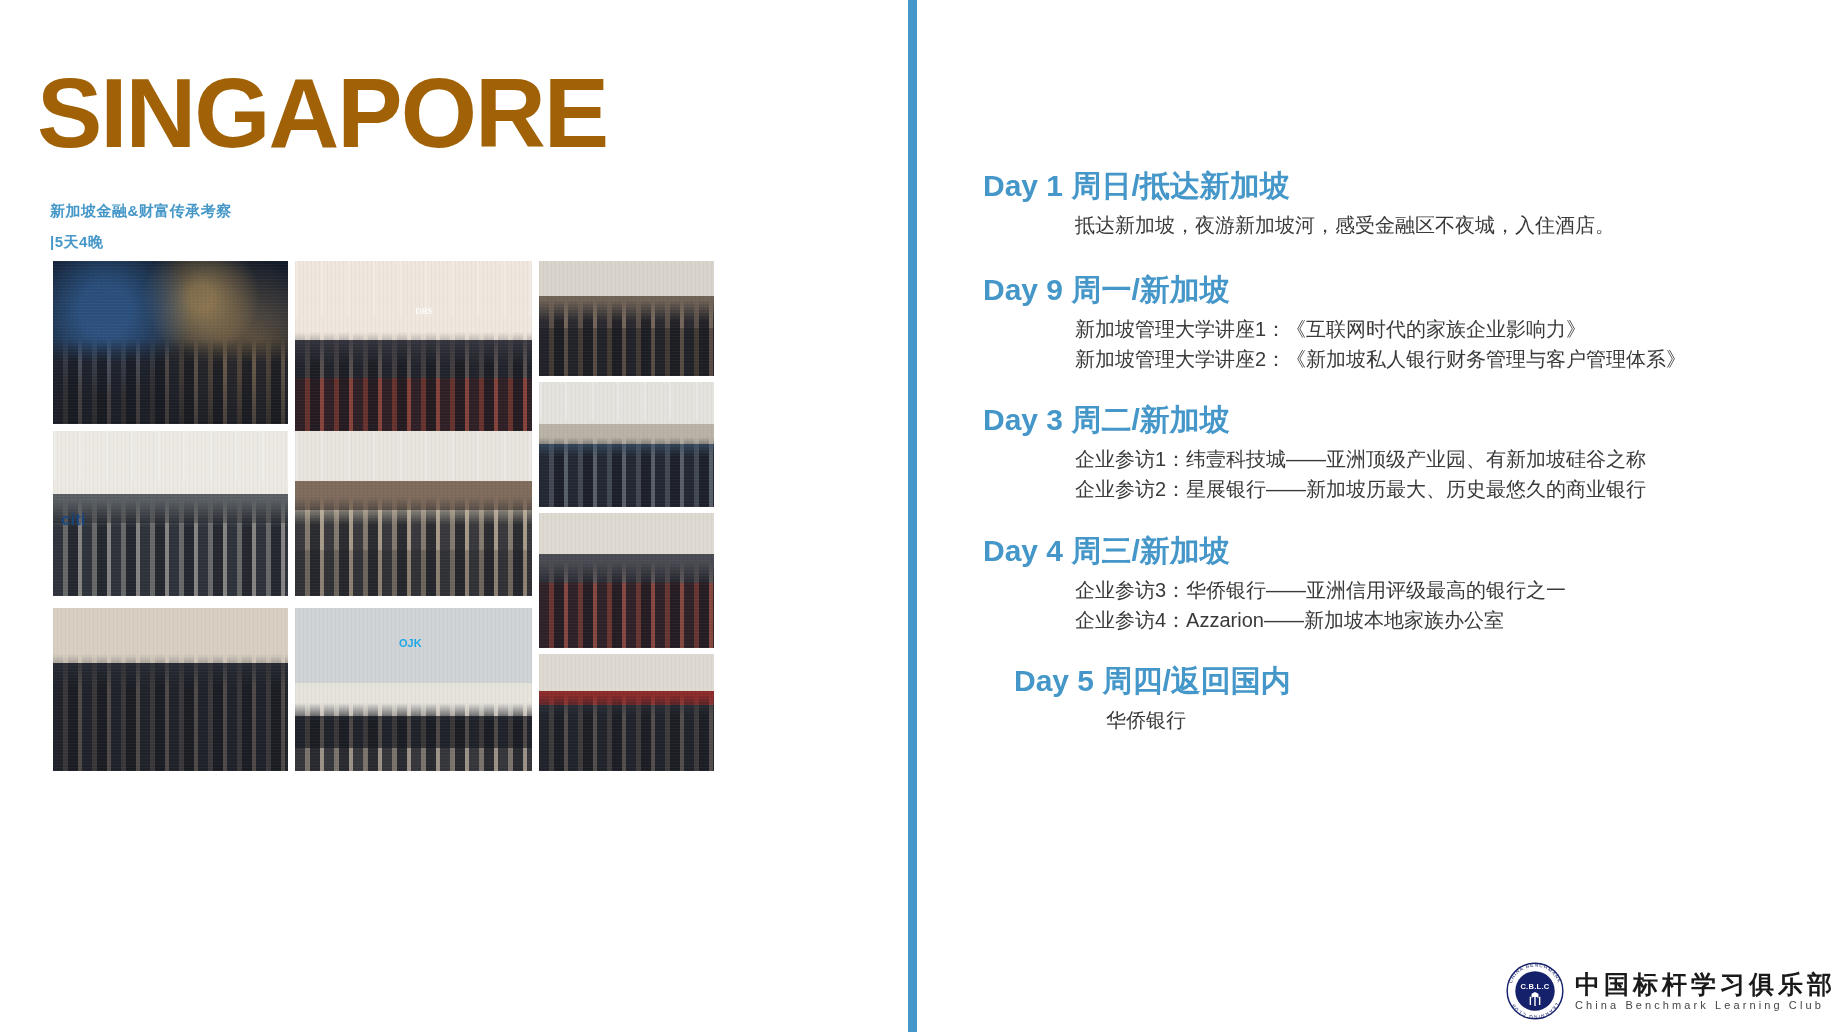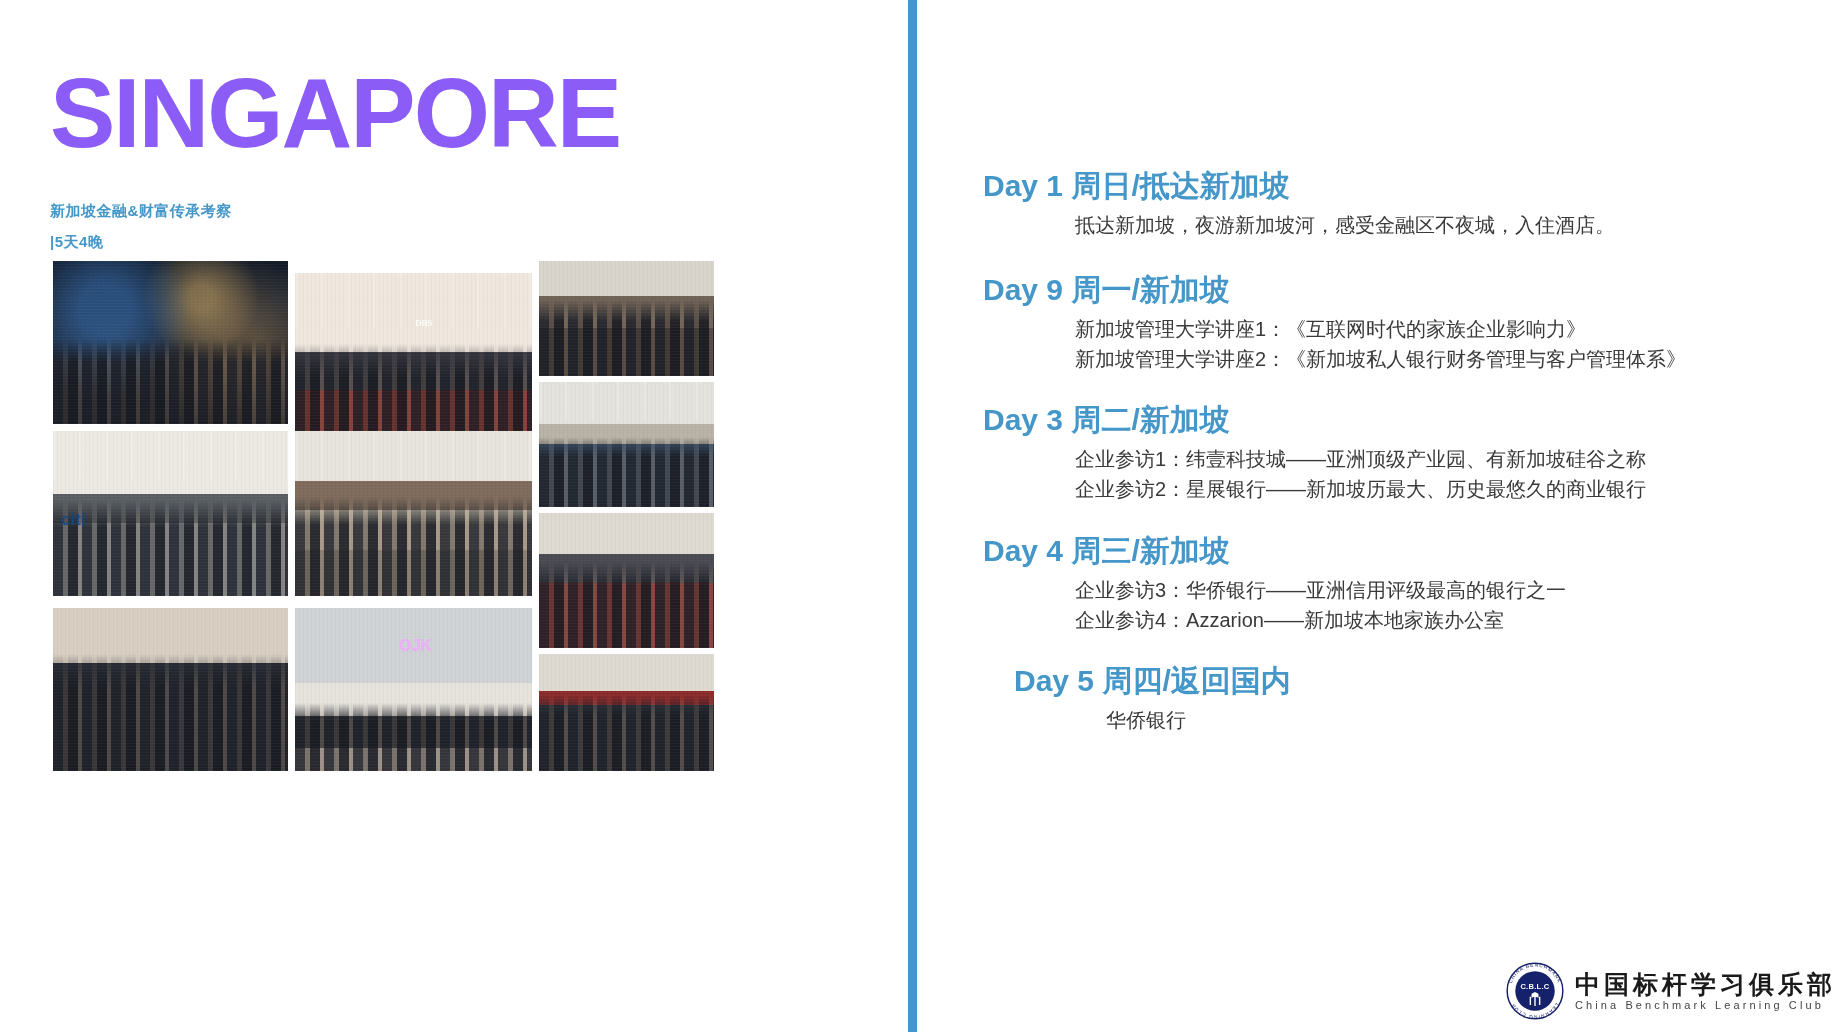--- a/index.html
+++ b/index.html
@@ -9,25 +9,25 @@
     font-family:"Liberation Sans","DejaVu Sans",sans-serif;
     overflow:hidden;
     position:relative;
   }
   .slide{position:absolute;inset:0;}
 
   
   .left{position:absolute;left:0;top:0;width:908px;height:1032px;}
 
   .title{
-    position:absolute;left:50px;top:64px;
+    position:absolute;left:37px;top:64px;
     font-size:98px;line-height:98px;
     font-weight:700;
     letter-spacing:-2px;
-    color:#8b5cf6;
+    color:#a16207;
     white-space:nowrap;
   }
   .subtitle{
     position:absolute;left:50px;top:195px;
     font-size:15px;line-height:31px;
     font-weight:700;
     color:#4497C8;
     letter-spacing:0.5px;
   }
 
@@ -143,39 +143,39 @@
         <div class="badge" style="left:8px;top:48%;font-size:17px;color:#13457f;background:transparent;">citi</div>
         <div class="grain"></div>
       </div>
 
       <div class="ph" style="left:0;top:347px;width:235px;height:163px;">
         <div class="scene sc-group1"></div>
         <div class="people" style="height:72%"></div>
         <div class="grain"></div>
       </div>
 
-      <div class="ph" style="left:242px;top:12px;width:237px;height:188px;font-family:Liberation Serif, serif;">
+      <div class="ph" style="left:242px;top:0;width:237px;height:188px;font-family:Liberation Serif, serif;">
         <div class="scene sc-redcarpet"></div>
         <div class="ceil"></div>
         <div class="people" style="height:62%"></div>
         <div class="badge" style="left:120px;top:24%;font-size:9px;">DBS</div>
         <div class="grain"></div>
       </div>
 
       <div class="ph" style="left:242px;top:170px;width:237px;height:165px;">
         <div class="scene sc-hall"></div>
         <div class="ceil"></div>
         <div class="people" style="height:60%"></div>
         <div class="grain"></div>
       </div>
 
       <div class="ph" style="left:242px;top:347px;width:237px;height:163px;">
         <div class="scene sc-lobby"></div>
         <div class="people" style="height:42%"></div>
-        <div class="badge" style="left:104px;top:18%;font-size:16px;color:#f0abfc;">OJK</div>
+        <div class="badge" style="left:104px;top:18%;font-size:11px;color:#0ea5e9;">OJK</div>
         <div class="grain"></div>
       </div>
 
       <div class="ph" style="left:486px;top:0;width:175px;height:115px;">
         <div class="scene sc-office1"></div>
         <div class="people" style="height:66%"></div>
         <div class="grain"></div>
       </div>
 
       <div class="ph" style="left:486px;top:121px;width:175px;height:125px;">

